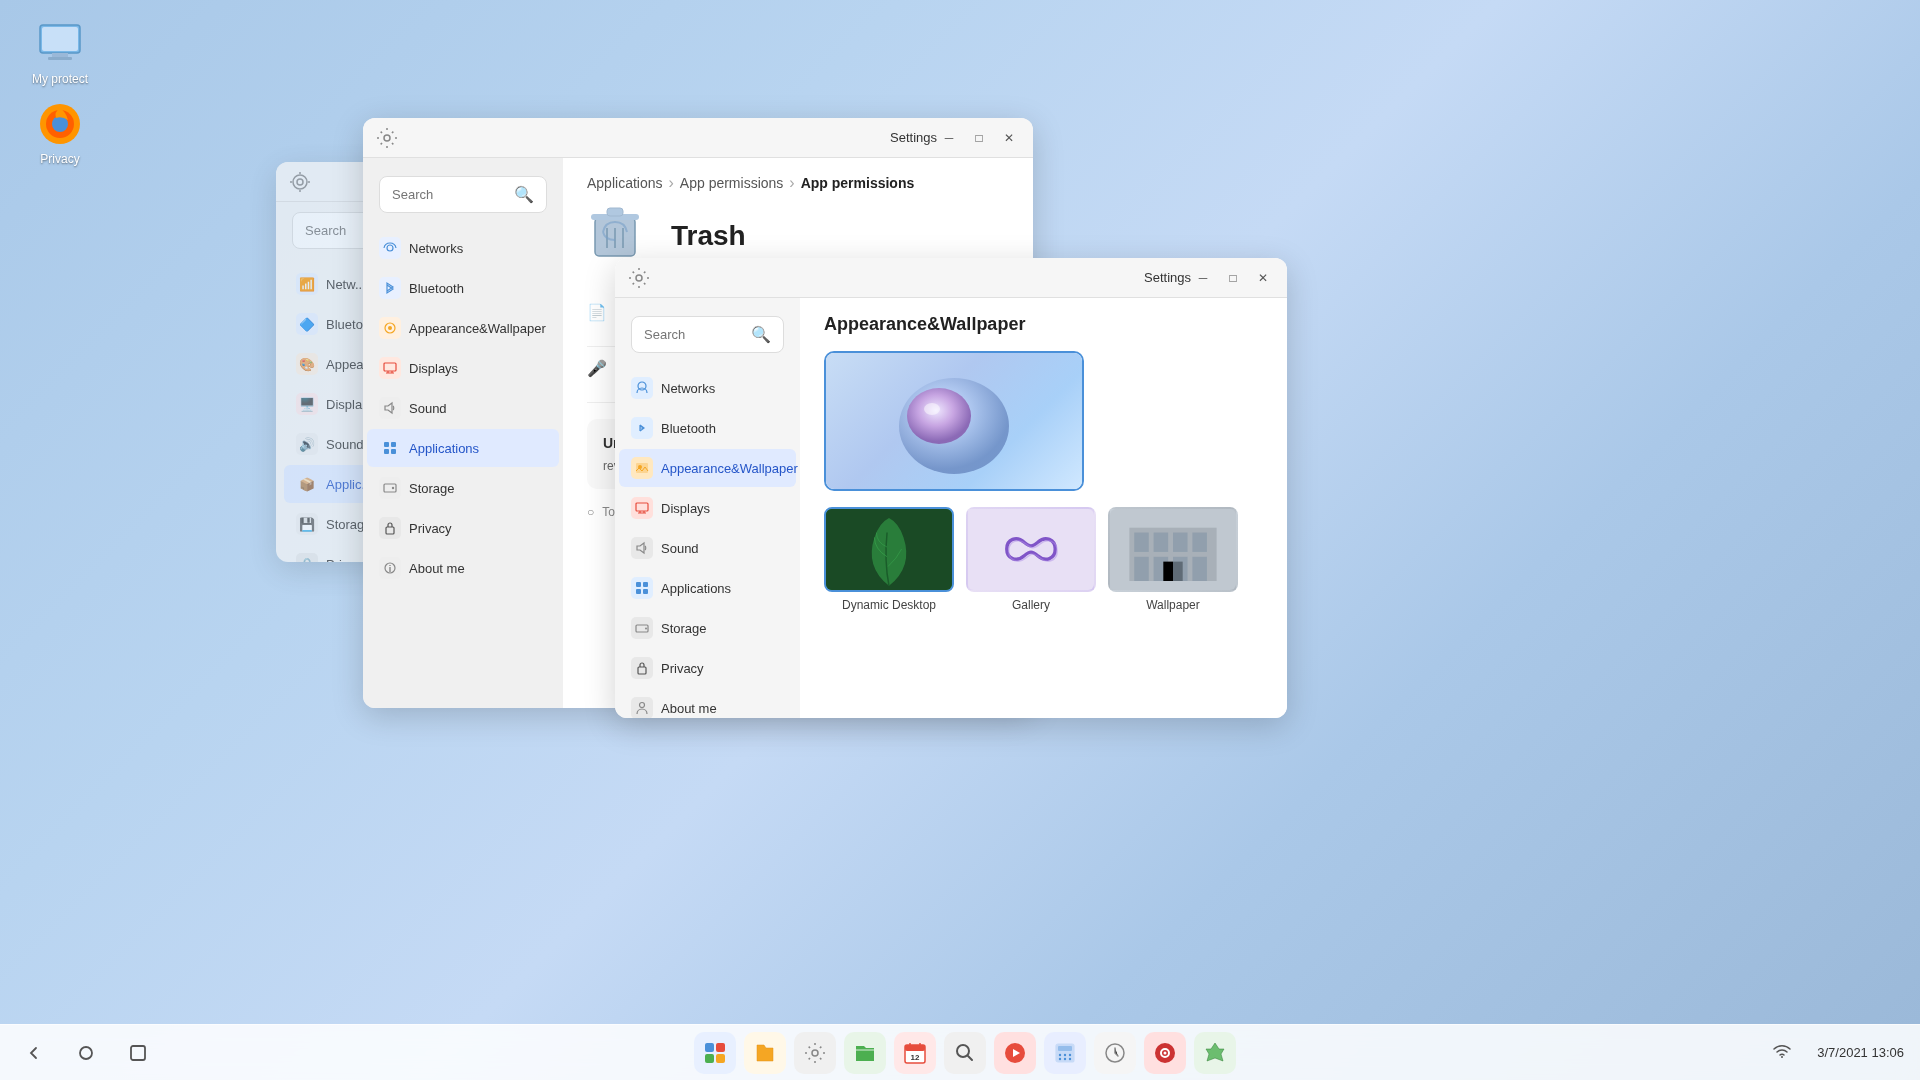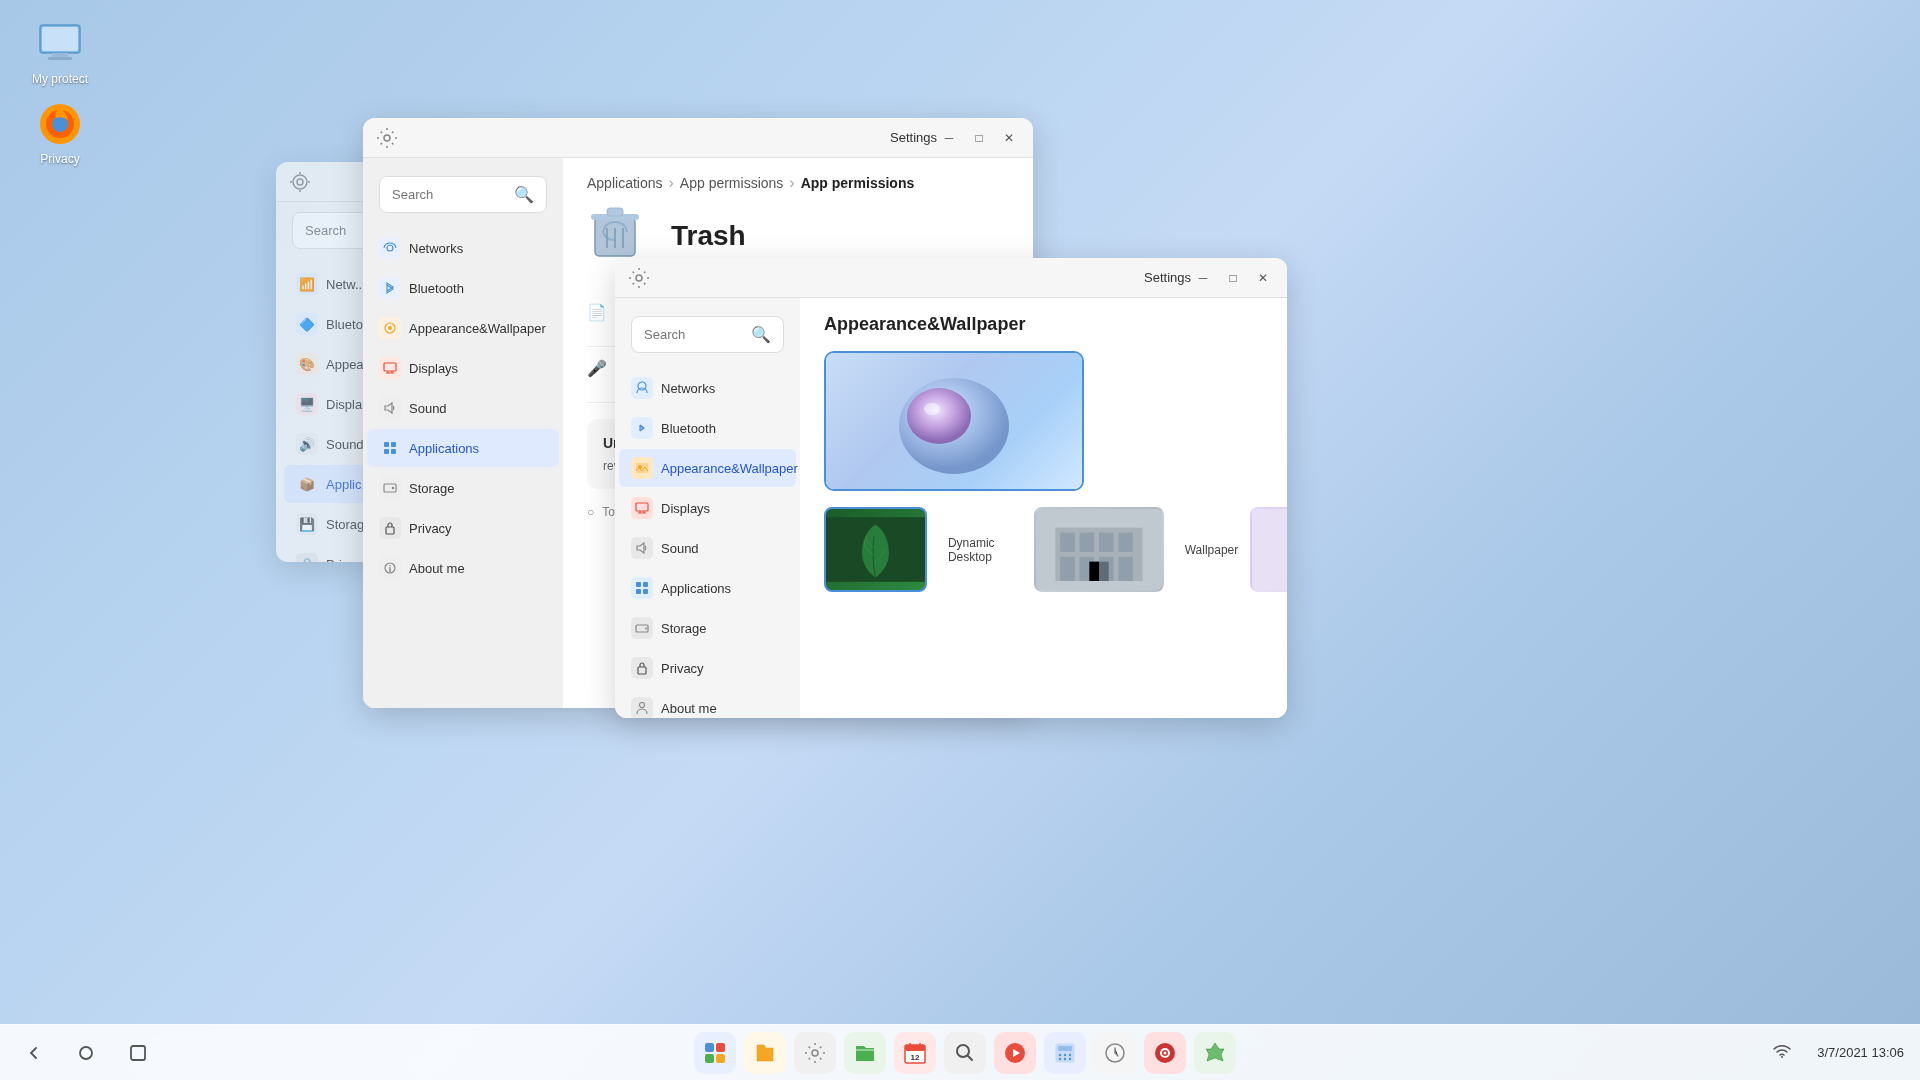--- a/index.html
+++ b/index.html
@@ -284,22 +284,23 @@
       margin-bottom: 16px;
       position: relative;
       border: 2px solid #4a90d9;
     }
     .wallpaper-options {
       display: flex;
       gap: 12px;
     }
     .wallpaper-option {
       display: flex;
-      align-items: center;
-      gap: 21px;
+      flex-direction: column;
+      align-items: center;
+      gap: 6px;
       cursor: pointer;
     }
     .wallpaper-thumb {
       width: 130px;
       height: 85px;
       border-radius: 8px;
       overflow: hidden;
       border: 2px solid transparent;
     }
     .wallpaper-thumb.selected { border-color: #4a90d9; }
@@ -784,50 +785,50 @@
                 <path d="M65 80 Q60 55 63 25" stroke="#1a5c2a" stroke-width="1.5" fill="none"></path>
                 <path d="M63 50 Q50 42 50 30" stroke="#3aaa50" stroke-width="1" fill="none" opacity="0.6"></path>
                 <path d="M63 40 Q52 35 52 25" stroke="#3aaa50" stroke-width="1" fill="none" opacity="0.5"></path>
                 <path d="M64 60 Q73 52 78 42" stroke="#3aaa50" stroke-width="1" fill="none" opacity="0.5"></path>
               </svg>
             </div>
             <span class="wallpaper-thumb-label">Dynamic Desktop</span>
           </div>
 
           <div class="wallpaper-option">
+            <div class="wallpaper-thumb gallery-thumb">
+              <svg width="130" height="85" viewBox="0 0 130 85">
+                <rect width="130" height="85" fill="#e8e0f5"></rect>
+
+                <path d="M40 42 C40 32 50 28 58 35 C64 40 66 40 72 35 C80 28 90 32 90 42 C90 52 80 56 72 49 C66 44 64 44 58 49 C50 56 40 52 40 42Z" fill="none" stroke="#8055c8" stroke-width="3.5"></path>
+                <path d="M40 42 C40 32 50 28 58 35 C64 40 66 40 72 35 C80 28 90 32 90 42 C90 52 80 56 72 49 C66 44 64 44 58 49 C50 56 40 52 40 42Z" fill="none" stroke="#b090e8" stroke-width="1.5" opacity="0.5" transform="translate(2,2)"></path>
+              </svg>
+            </div>
+            <span class="wallpaper-thumb-label">Gallery</span>
+          </div>
+
+          <div class="wallpaper-option">
             <div class="wallpaper-thumb wallpaper-thumb-bg">
               <svg width="130" height="85" viewBox="0 0 130 85">
                 <rect width="130" height="85" fill="#c0c8d0"></rect>
 
                 <rect x="20" y="20" width="90" height="55" fill="#a8b0b8"></rect>
                 <rect x="25" y="25" width="15" height="20" fill="#8898a8" opacity="0.7"></rect>
                 <rect x="45" y="25" width="15" height="20" fill="#8898a8" opacity="0.7"></rect>
                 <rect x="65" y="25" width="15" height="20" fill="#8898a8" opacity="0.7"></rect>
                 <rect x="85" y="25" width="15" height="20" fill="#8898a8" opacity="0.7"></rect>
                 <rect x="25" y="50" width="15" height="25" fill="#8898a8" opacity="0.7"></rect>
                 <rect x="45" y="50" width="15" height="25" fill="#8898a8" opacity="0.7"></rect>
                 <rect x="55" y="55" width="20" height="20" fill="#6878888"></rect>
                 <rect x="65" y="50" width="15" height="25" fill="#8898a8" opacity="0.7"></rect>
                 <rect x="85" y="50" width="15" height="25" fill="#8898a8" opacity="0.7"></rect>
               </svg>
             </div>
             <span class="wallpaper-thumb-label">Wallpaper</span>
           </div>
-
-          <div class="wallpaper-option">
-            <div class="wallpaper-thumb gallery-thumb">
-              <svg width="130" height="85" viewBox="0 0 130 85">
-                <rect width="130" height="85" fill="#e8e0f5"></rect>
-
-                <path d="M40 42 C40 32 50 28 58 35 C64 40 66 40 72 35 C80 28 90 32 90 42 C90 52 80 56 72 49 C66 44 64 44 58 49 C50 56 40 52 40 42Z" fill="none" stroke="#8055c8" stroke-width="3.5"></path>
-                <path d="M40 42 C40 32 50 28 58 35 C64 40 66 40 72 35 C80 28 90 32 90 42 C90 52 80 56 72 49 C66 44 64 44 58 49 C50 56 40 52 40 42Z" fill="none" stroke="#b090e8" stroke-width="1.5" opacity="0.5" transform="translate(2,2)"></path>
-              </svg>
-            </div>
-            <span class="wallpaper-thumb-label">Gallery</span>
-          </div>
         </div>
       </div>
     </div>
   </div>
 
   <div class="taskbar">
     <div class="taskbar-left">
       <div class="taskbar-nav-btn">
         <svg width="18" height="18" viewBox="0 0 18 18">
             <path d="M11 4L6 9l5 5" fill="none" stroke="#555" stroke-width="1.8" stroke-linecap="round"></path>

